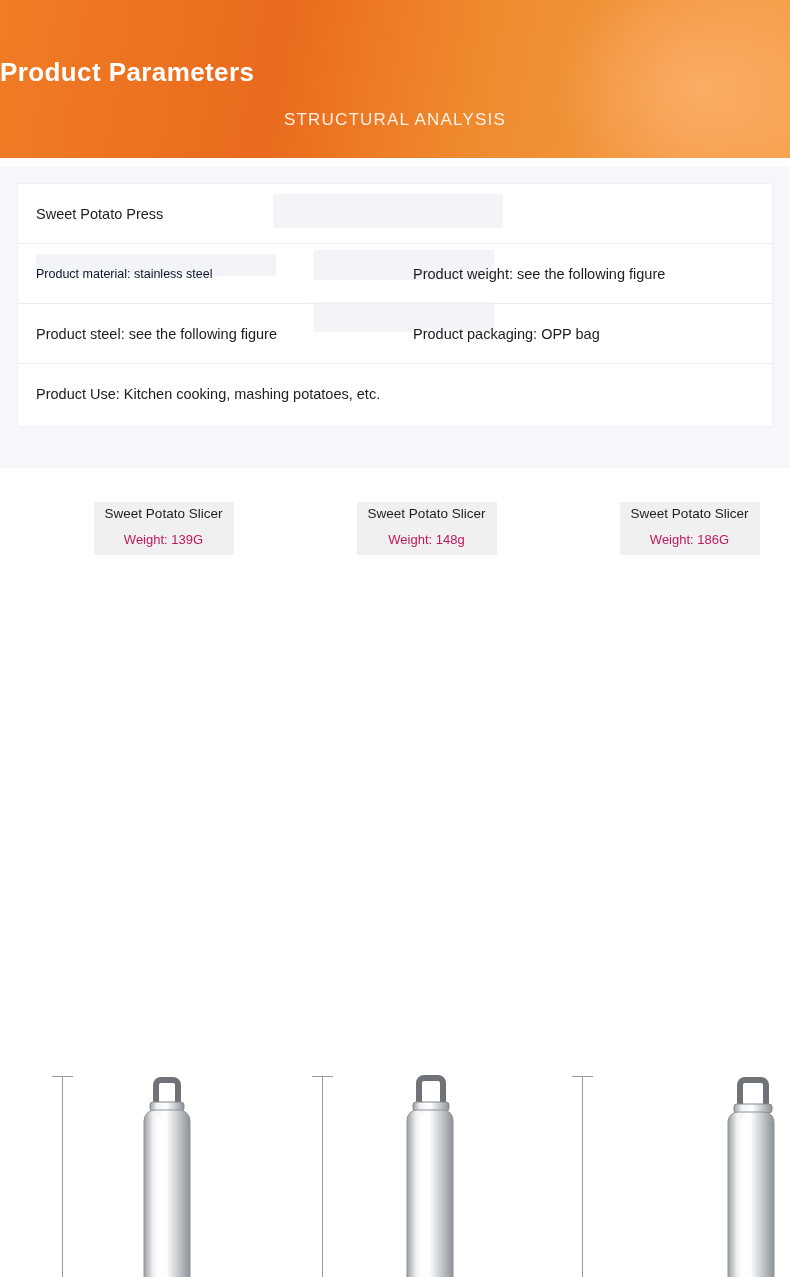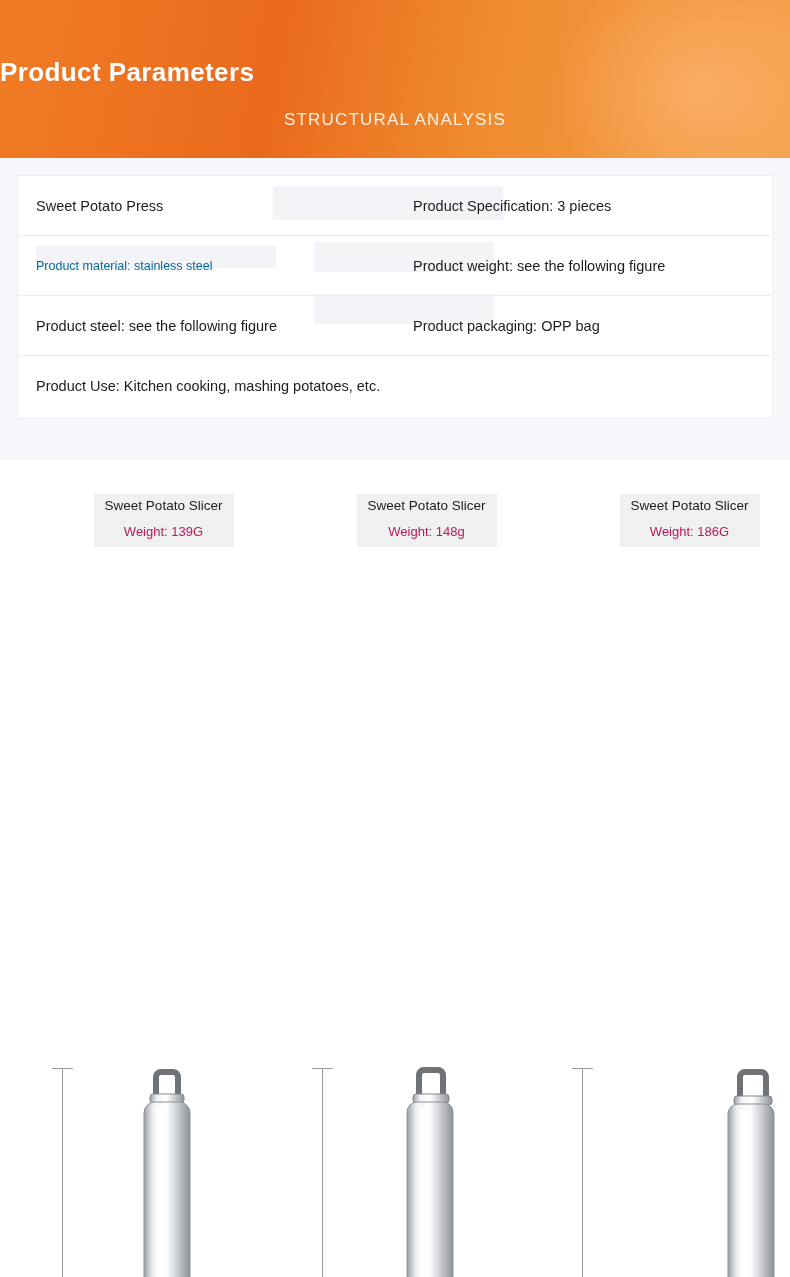--- a/index.html
+++ b/index.html
@@ -55,20 +55,21 @@
   }
 
   
   .spec-wrap {
     position: relative;
     width: 790px;
     height: 302px;
     background: #f5f7fb;
     padding-top: 20px;
     box-sizing: border-box;
+    margin-top: 8px;
   }
   .spec-panel {
     position: absolute;
     left: 18px;
     top: 18px;
     width: 754px;
     height: 242px;
     background: #ffffff;
     box-shadow: 0 0 0 1px #eef1f6;
   }
@@ -82,21 +83,21 @@
   .spec-cell {
     flex: 0 0 50%;
     display: flex;
     align-items: center;
     padding-left: 18px;
     box-sizing: border-box;
     font-size: 14.5px;
     color: #1d1d1f;
   }
   .spec-cell.wide { flex: 0 0 100%; }
-  .spec-cell.small { font-size: 12.5px; color: #0369a1; }
+  .spec-cell.small { font-size: 12.5px; color: #0f172a; }
 
   .ghost {
     position: absolute;
     background: #f0f2f6;
     opacity: 0.85;
     pointer-events: none;
   }
   .ghost.g1 { left: 255px; top: 10px; width: 230px; height: 34px; }
   .ghost.g2 { left: 18px;  top: 70px; width: 240px; height: 22px; }
   .ghost.g3 { left: 296px; top: 66px; width: 180px; height: 30px; }
@@ -178,21 +179,20 @@
 <div class="spec-wrap">
   <div class="spec-panel">
 
     <div class="ghost g1"></div>
     <div class="ghost g2"></div>
     <div class="ghost g3"></div>
     <div class="ghost g4"></div>
 
     <div class="spec-row">
       <div class="spec-cell">Sweet Potato Press</div>
-      <div class="spec-cell">Product Specification: 3 pieces</div>
     </div>
 
     <div class="spec-row">
       <div class="spec-cell small">Product material: stainless steel</div>
       <div class="spec-cell">Product weight: see the following figure</div>
     </div>
 
     <div class="spec-row">
       <div class="spec-cell">Product steel: see the following figure</div>
       <div class="spec-cell">Product packaging: OPP bag</div>

